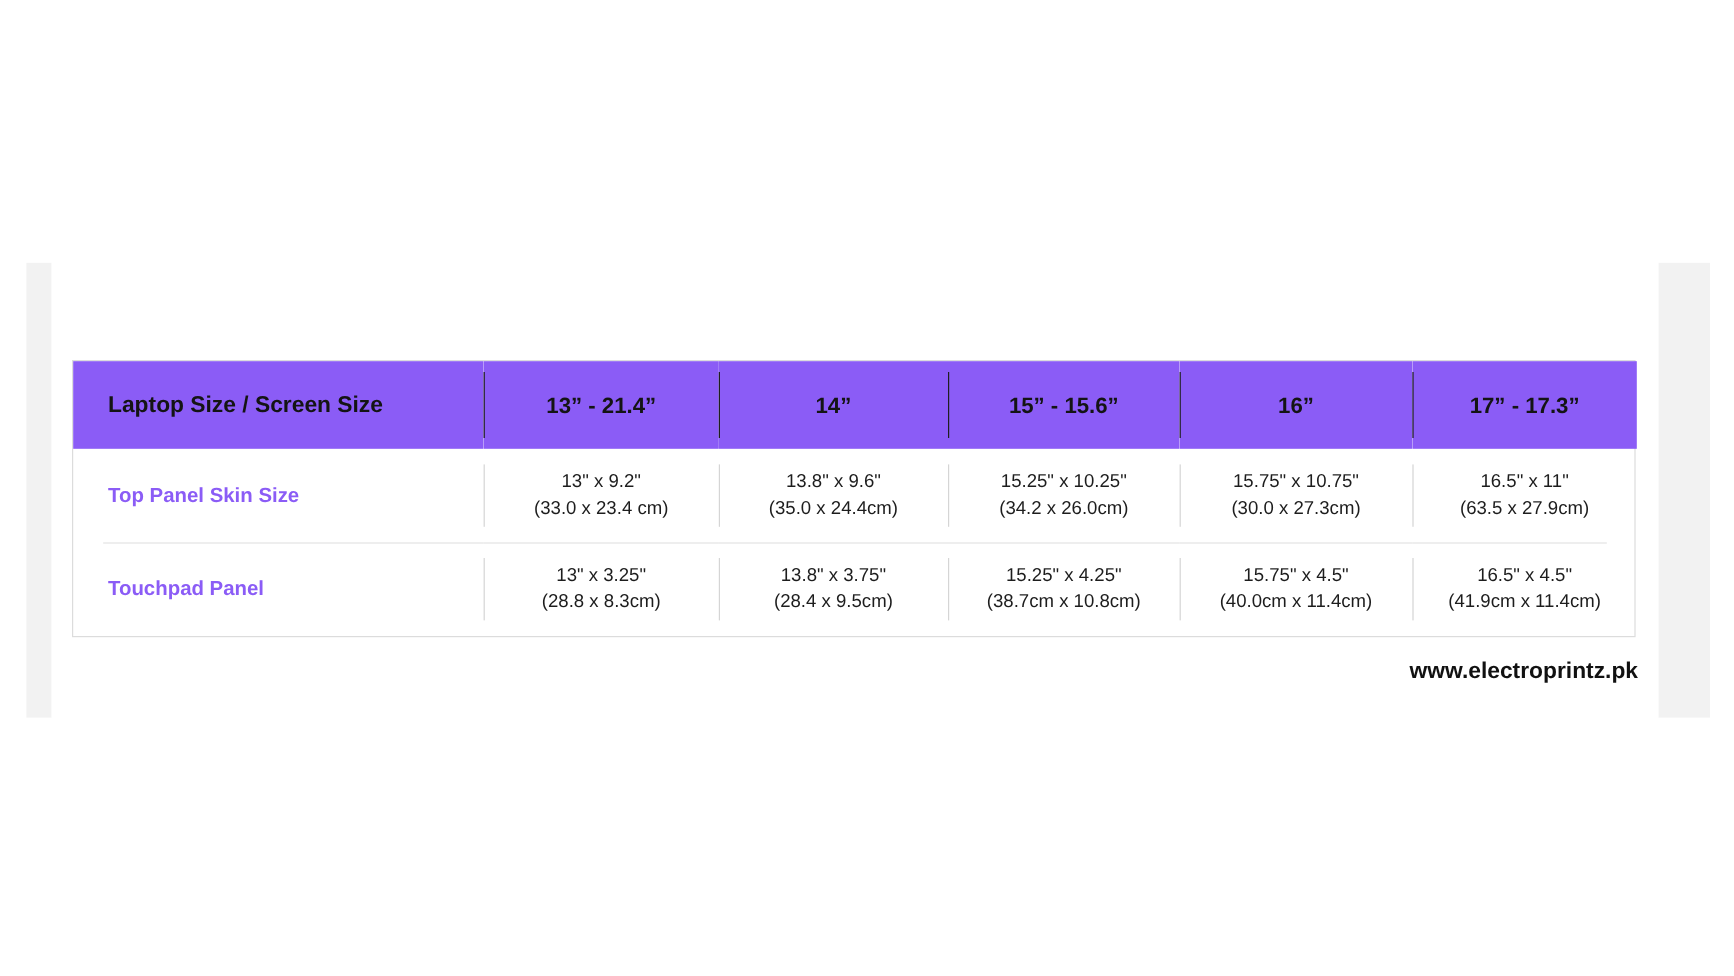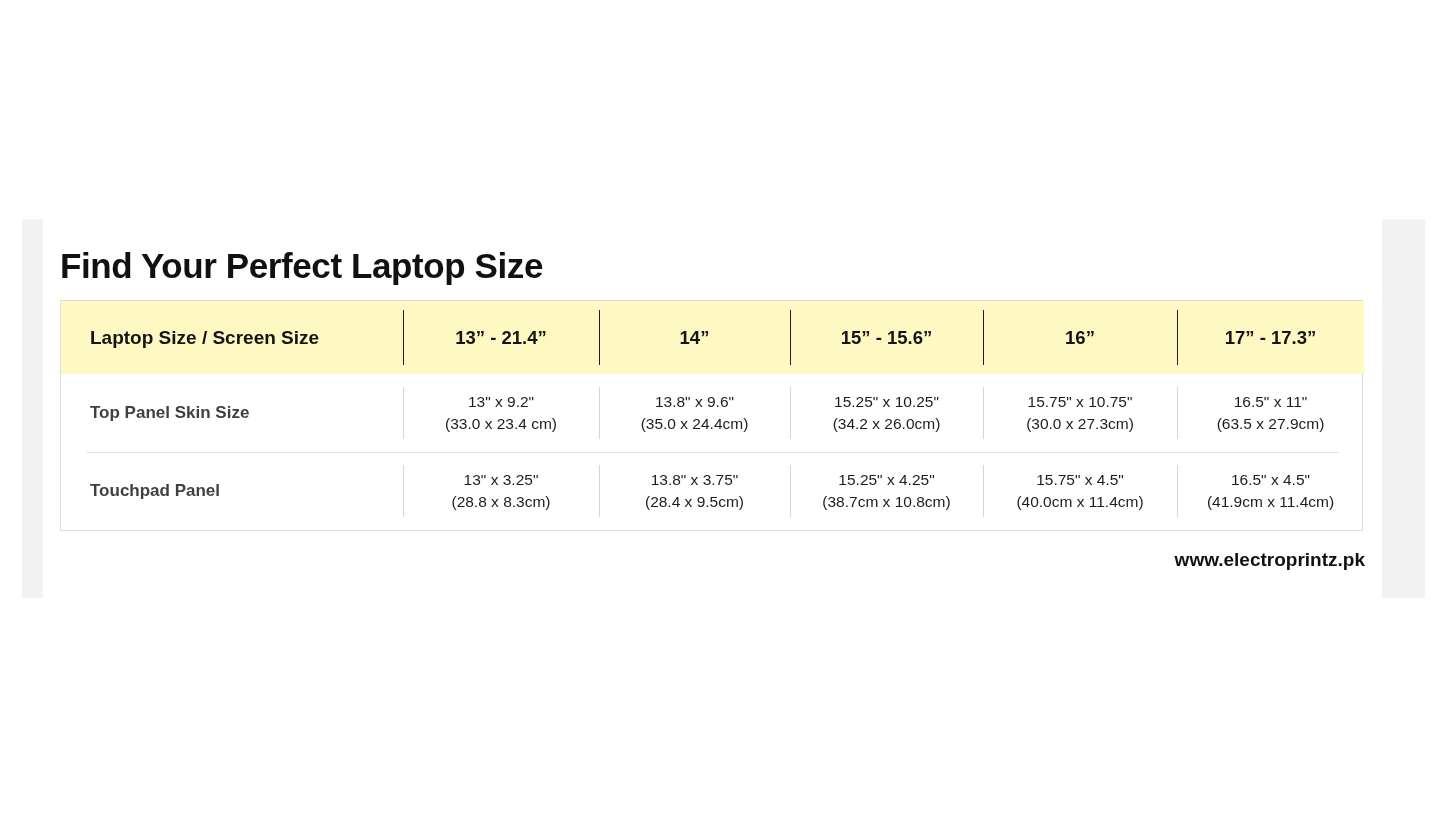--- a/index.html
+++ b/index.html
@@ -149,21 +149,21 @@
     box-sizing: border-box;
   }
 
   table.size-table {
     width: 100%;
     border-collapse: collapse;
     table-layout: fixed;
   }
 
   thead tr {
-    background: #fef9c3;
+    background: #8b5cf6;
     padding-left: 24px;
   }
   thead th {
     height: 73px;
     padding: 0;
     color: #141414;
     font-size: 18.5px;
     font-weight: bold;
     text-align: center;
     vertical-align: middle;
@@ -194,21 +194,21 @@
     color: #1d1d1d;
     line-height: 1.45;
     position: relative;
     box-sizing: border-box;
   }
   tbody td.label-col {
     text-align: left;
     padding-left: 29px;
     font-size: 17px;
     font-weight: bold;
-    color: #404040;
+    color: #8b5cf6;
   }
   tbody td + td::before {
     content: "";
     position: absolute;
     left: 0;
     top: 13px;
     bottom: 13px;
     width: 1px;
     background: #d5d5d5;
   }
@@ -254,21 +254,20 @@
 
 <div class="canvas">
 
   <div class="band band-left"></div>
   <div class="band band-right"></div>
   <div class="content-sheet"></div>
 
   <div class="inner">
 
     <div class="topbar">
-      <div class="page-title">Find Your Perfect Laptop Size</div>
 
     </div>
 
     <div class="table-box">
       <table class="size-table">
         <colgroup>
           <col class="c0">
             <col class="c1">
             <col class="c2">
           <col class="c3">

